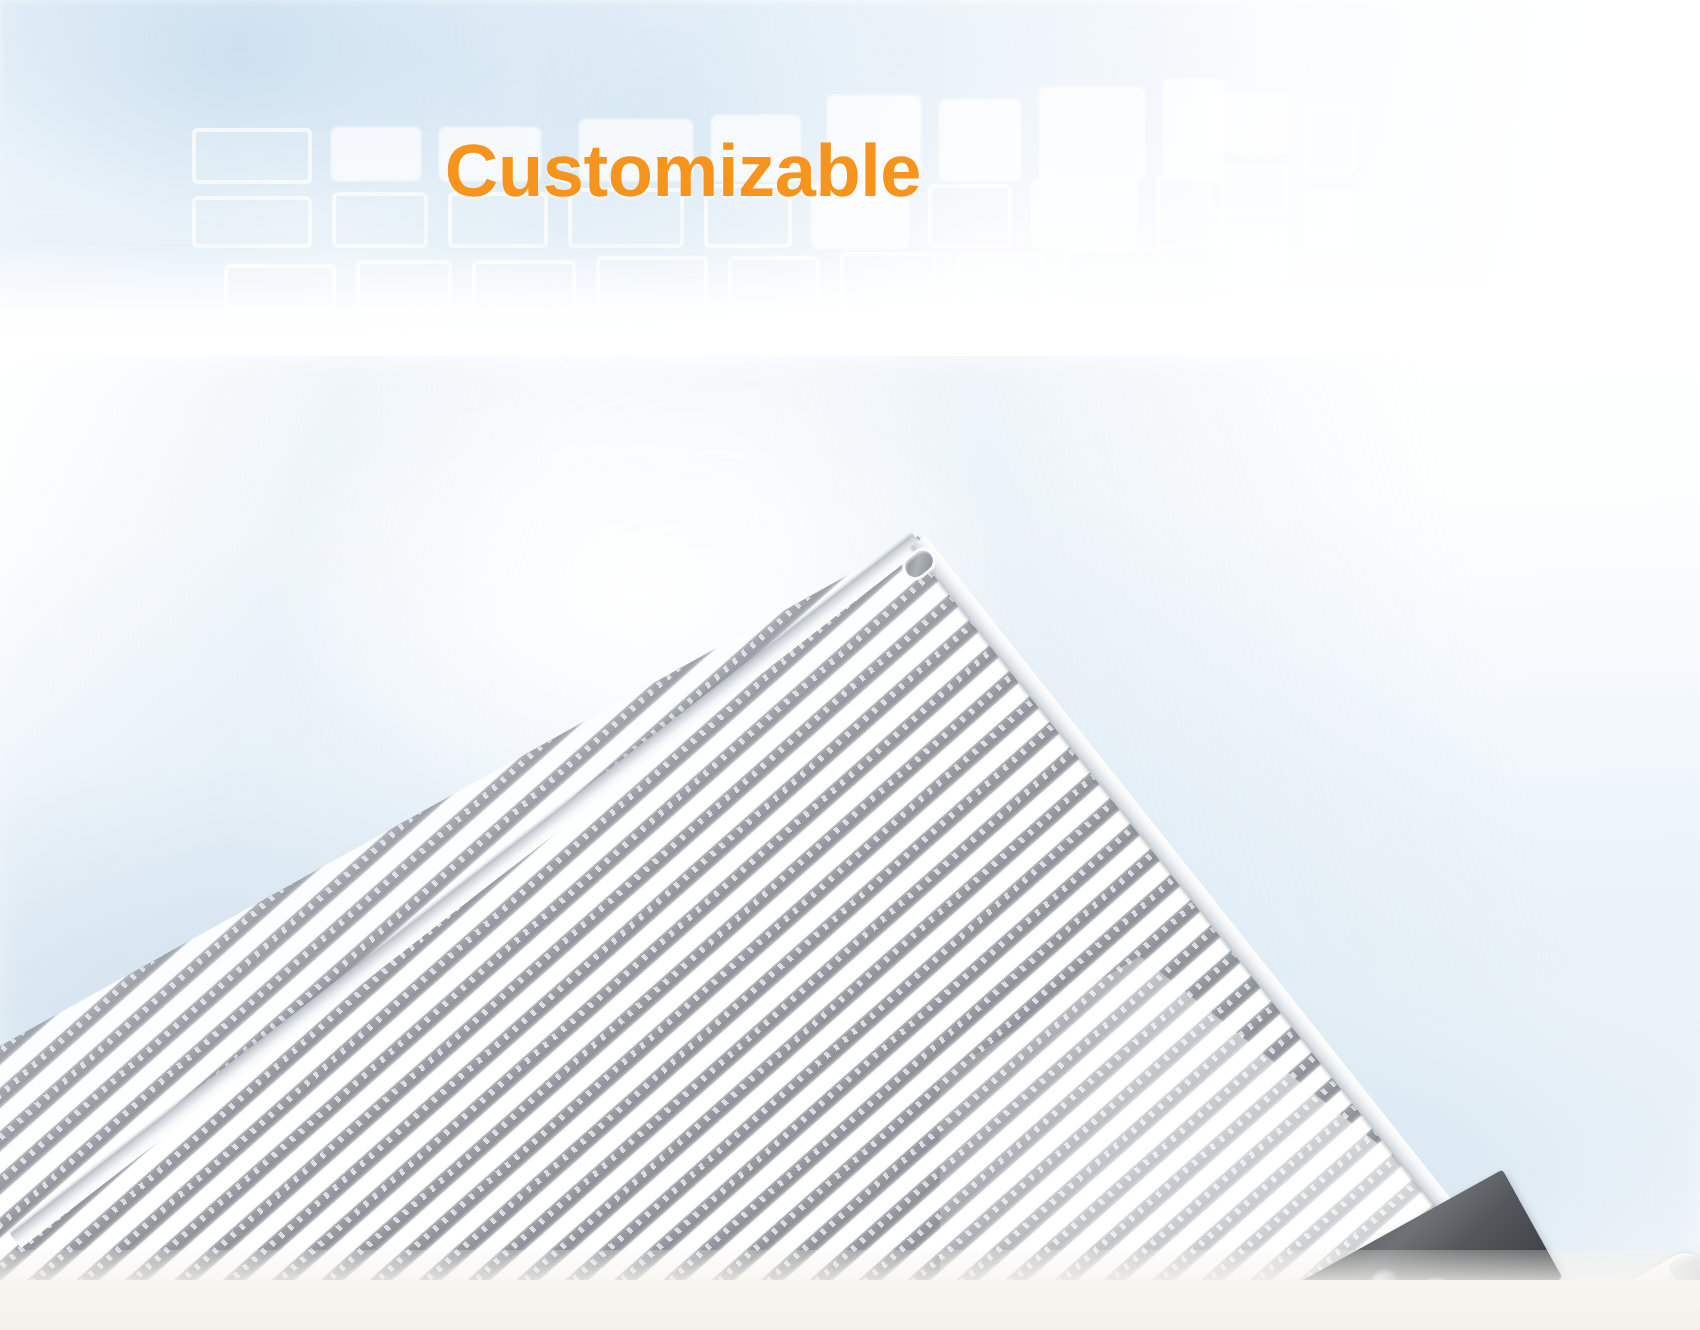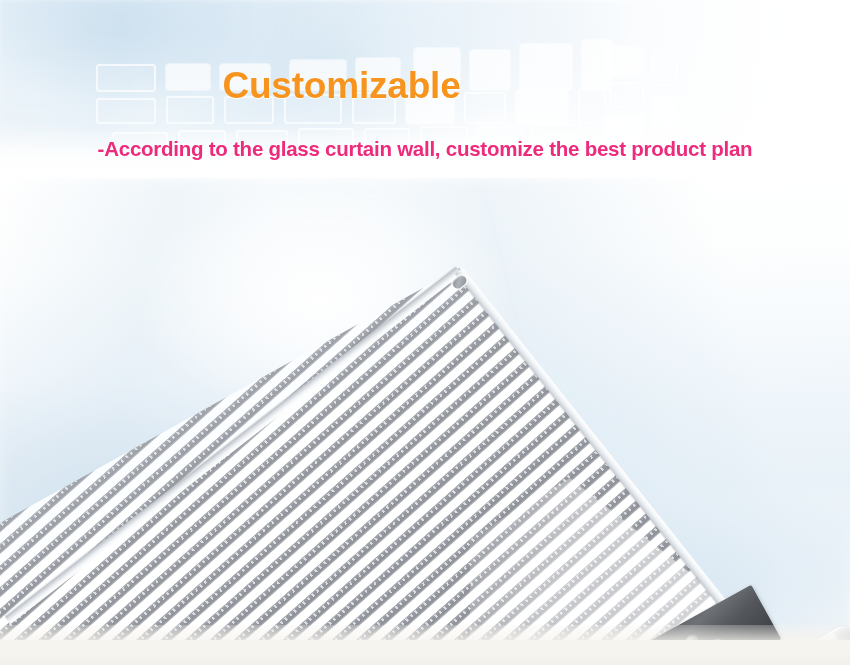--- a/index.html
+++ b/index.html
@@ -391,21 +391,20 @@
       <div class="tile hollow" style="left:652px; top:52px;  width:26px; height:34px;"></div>
       <div class="tile" style="left:652px; top:96px;  width:26px; height:30px;"></div>
     </div>
 
     <div class="header-fade"></div>
     <div class="header-bottomfade"></div>
   </div>
 
   <h1 class="title">Customizable</h1>
 
-  <h2 class="subtitle">-According to the glass curtain wall, customize the best product plan</h2>
 
   <div class="photo">
 
     <div class="photo-bg"></div>
     <div class="photo-bg-blur"></div>
     <div class="photo-hotspot"></div>
 
     <div class="panel-wrap">
       <div class="strips">
         <div class="leds"></div>

